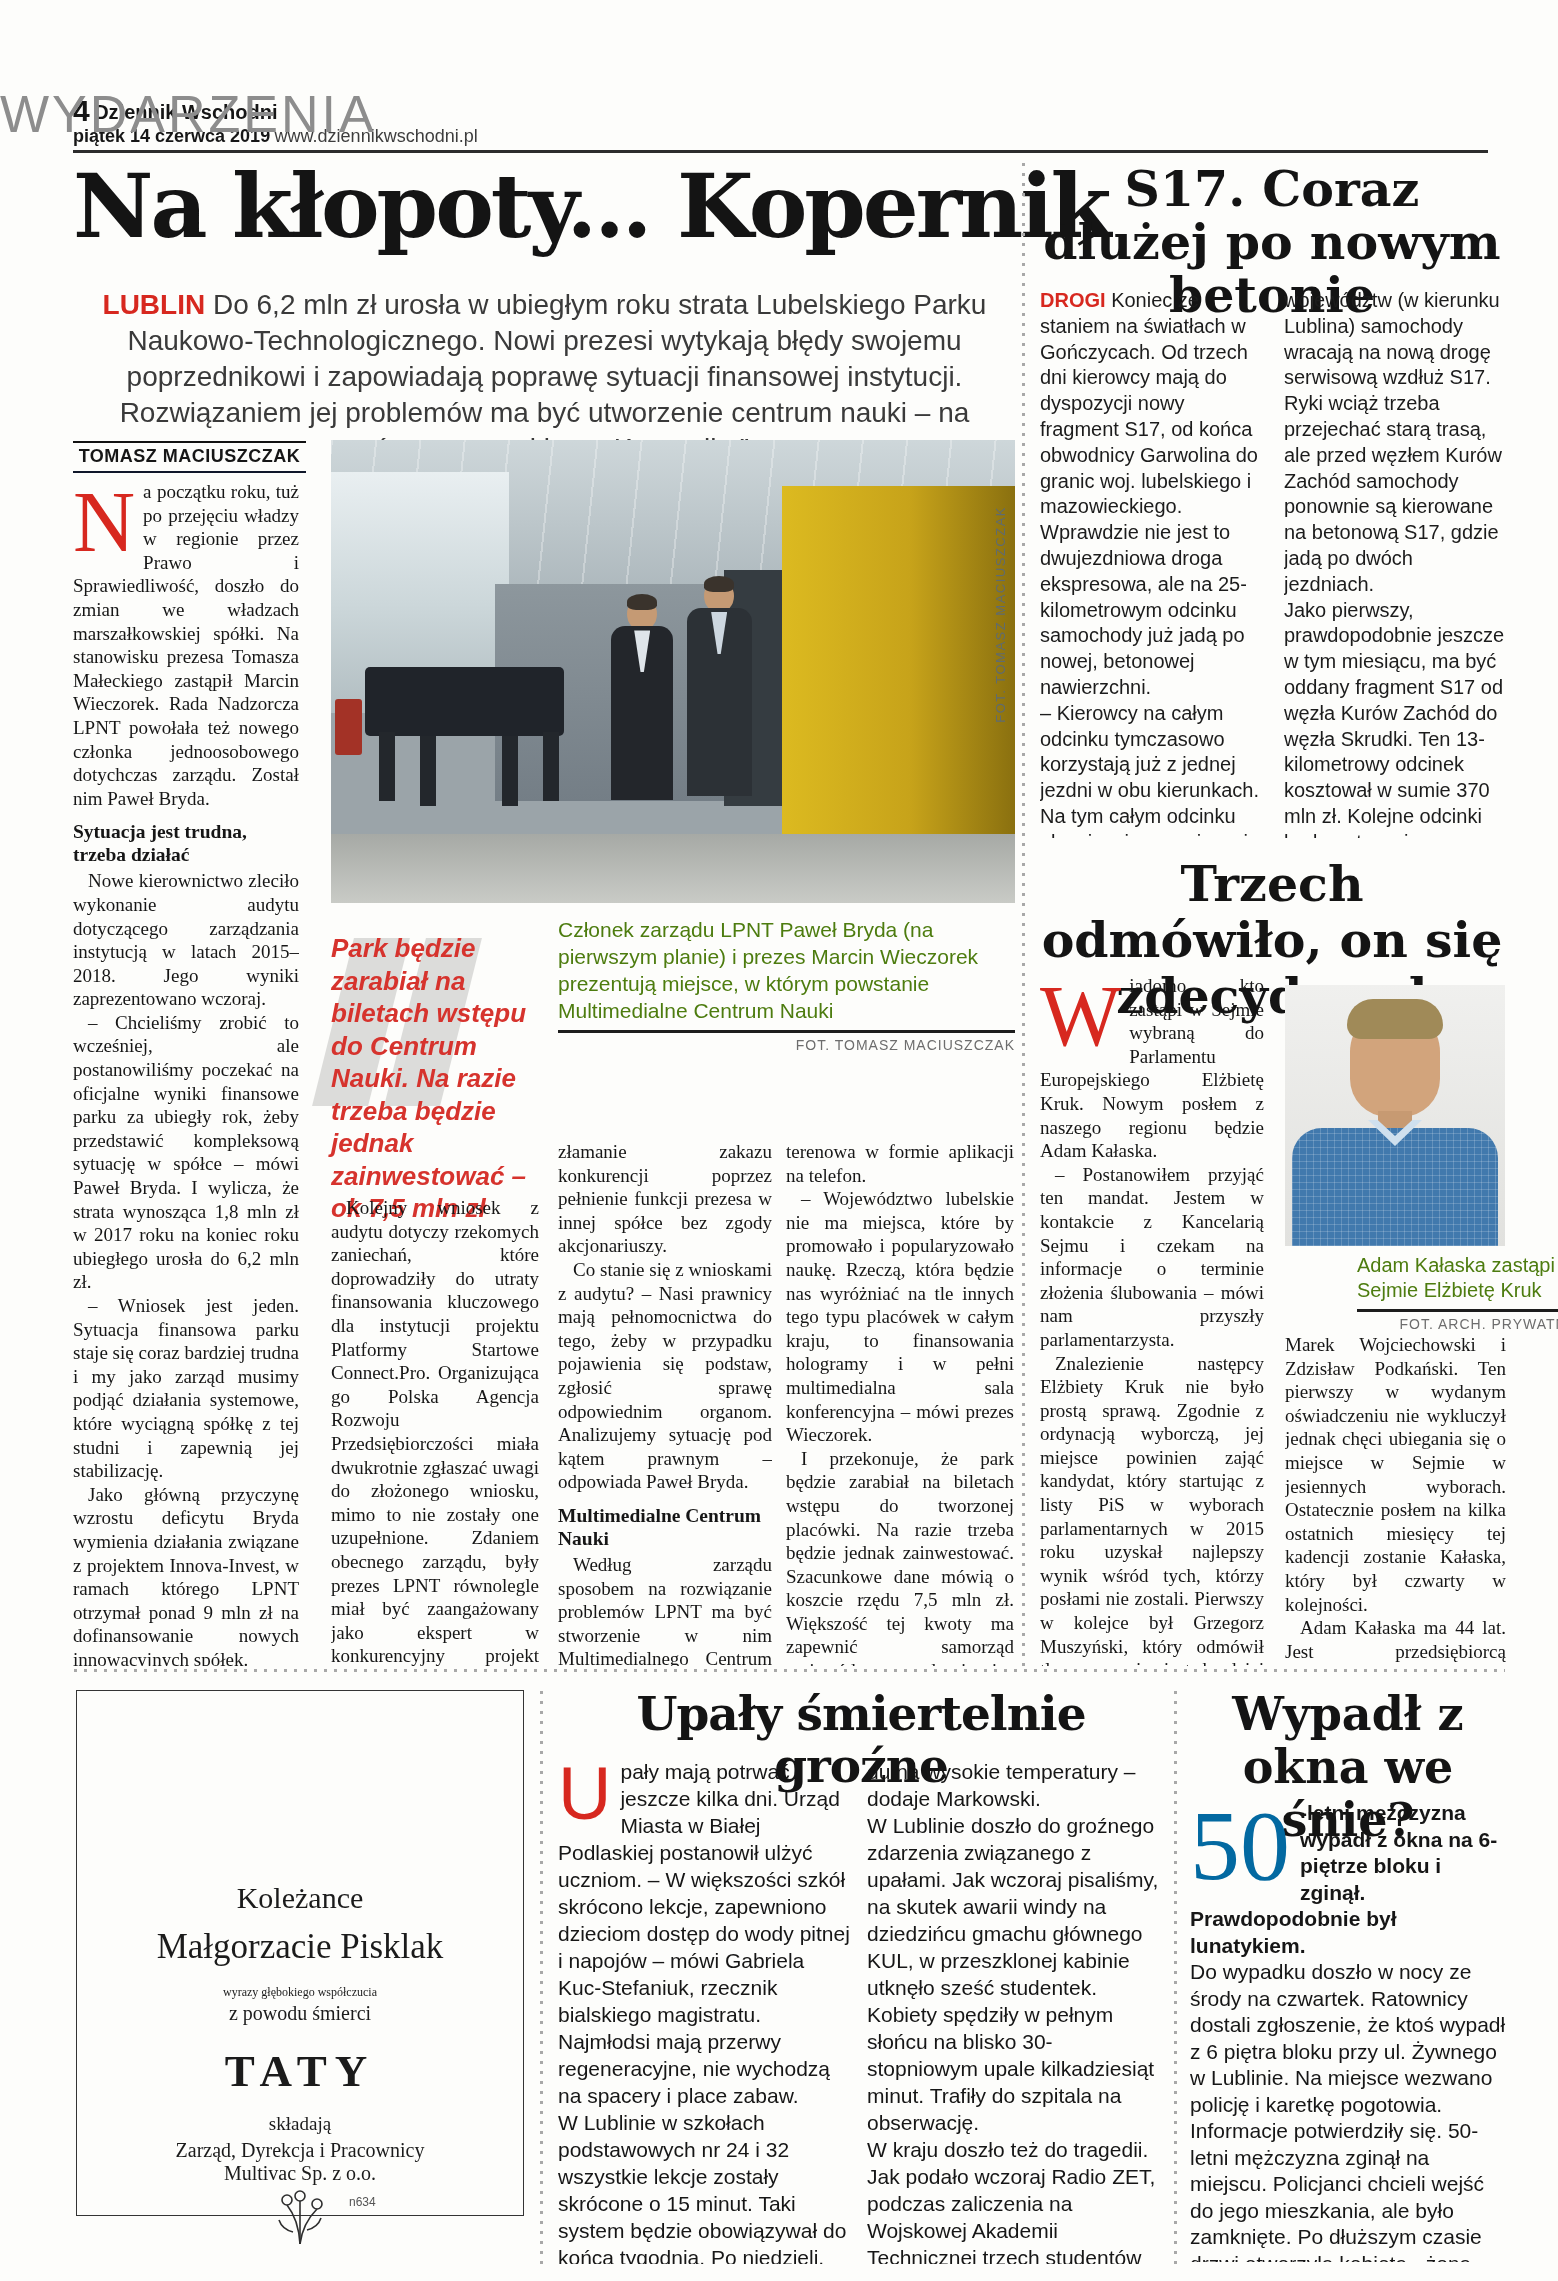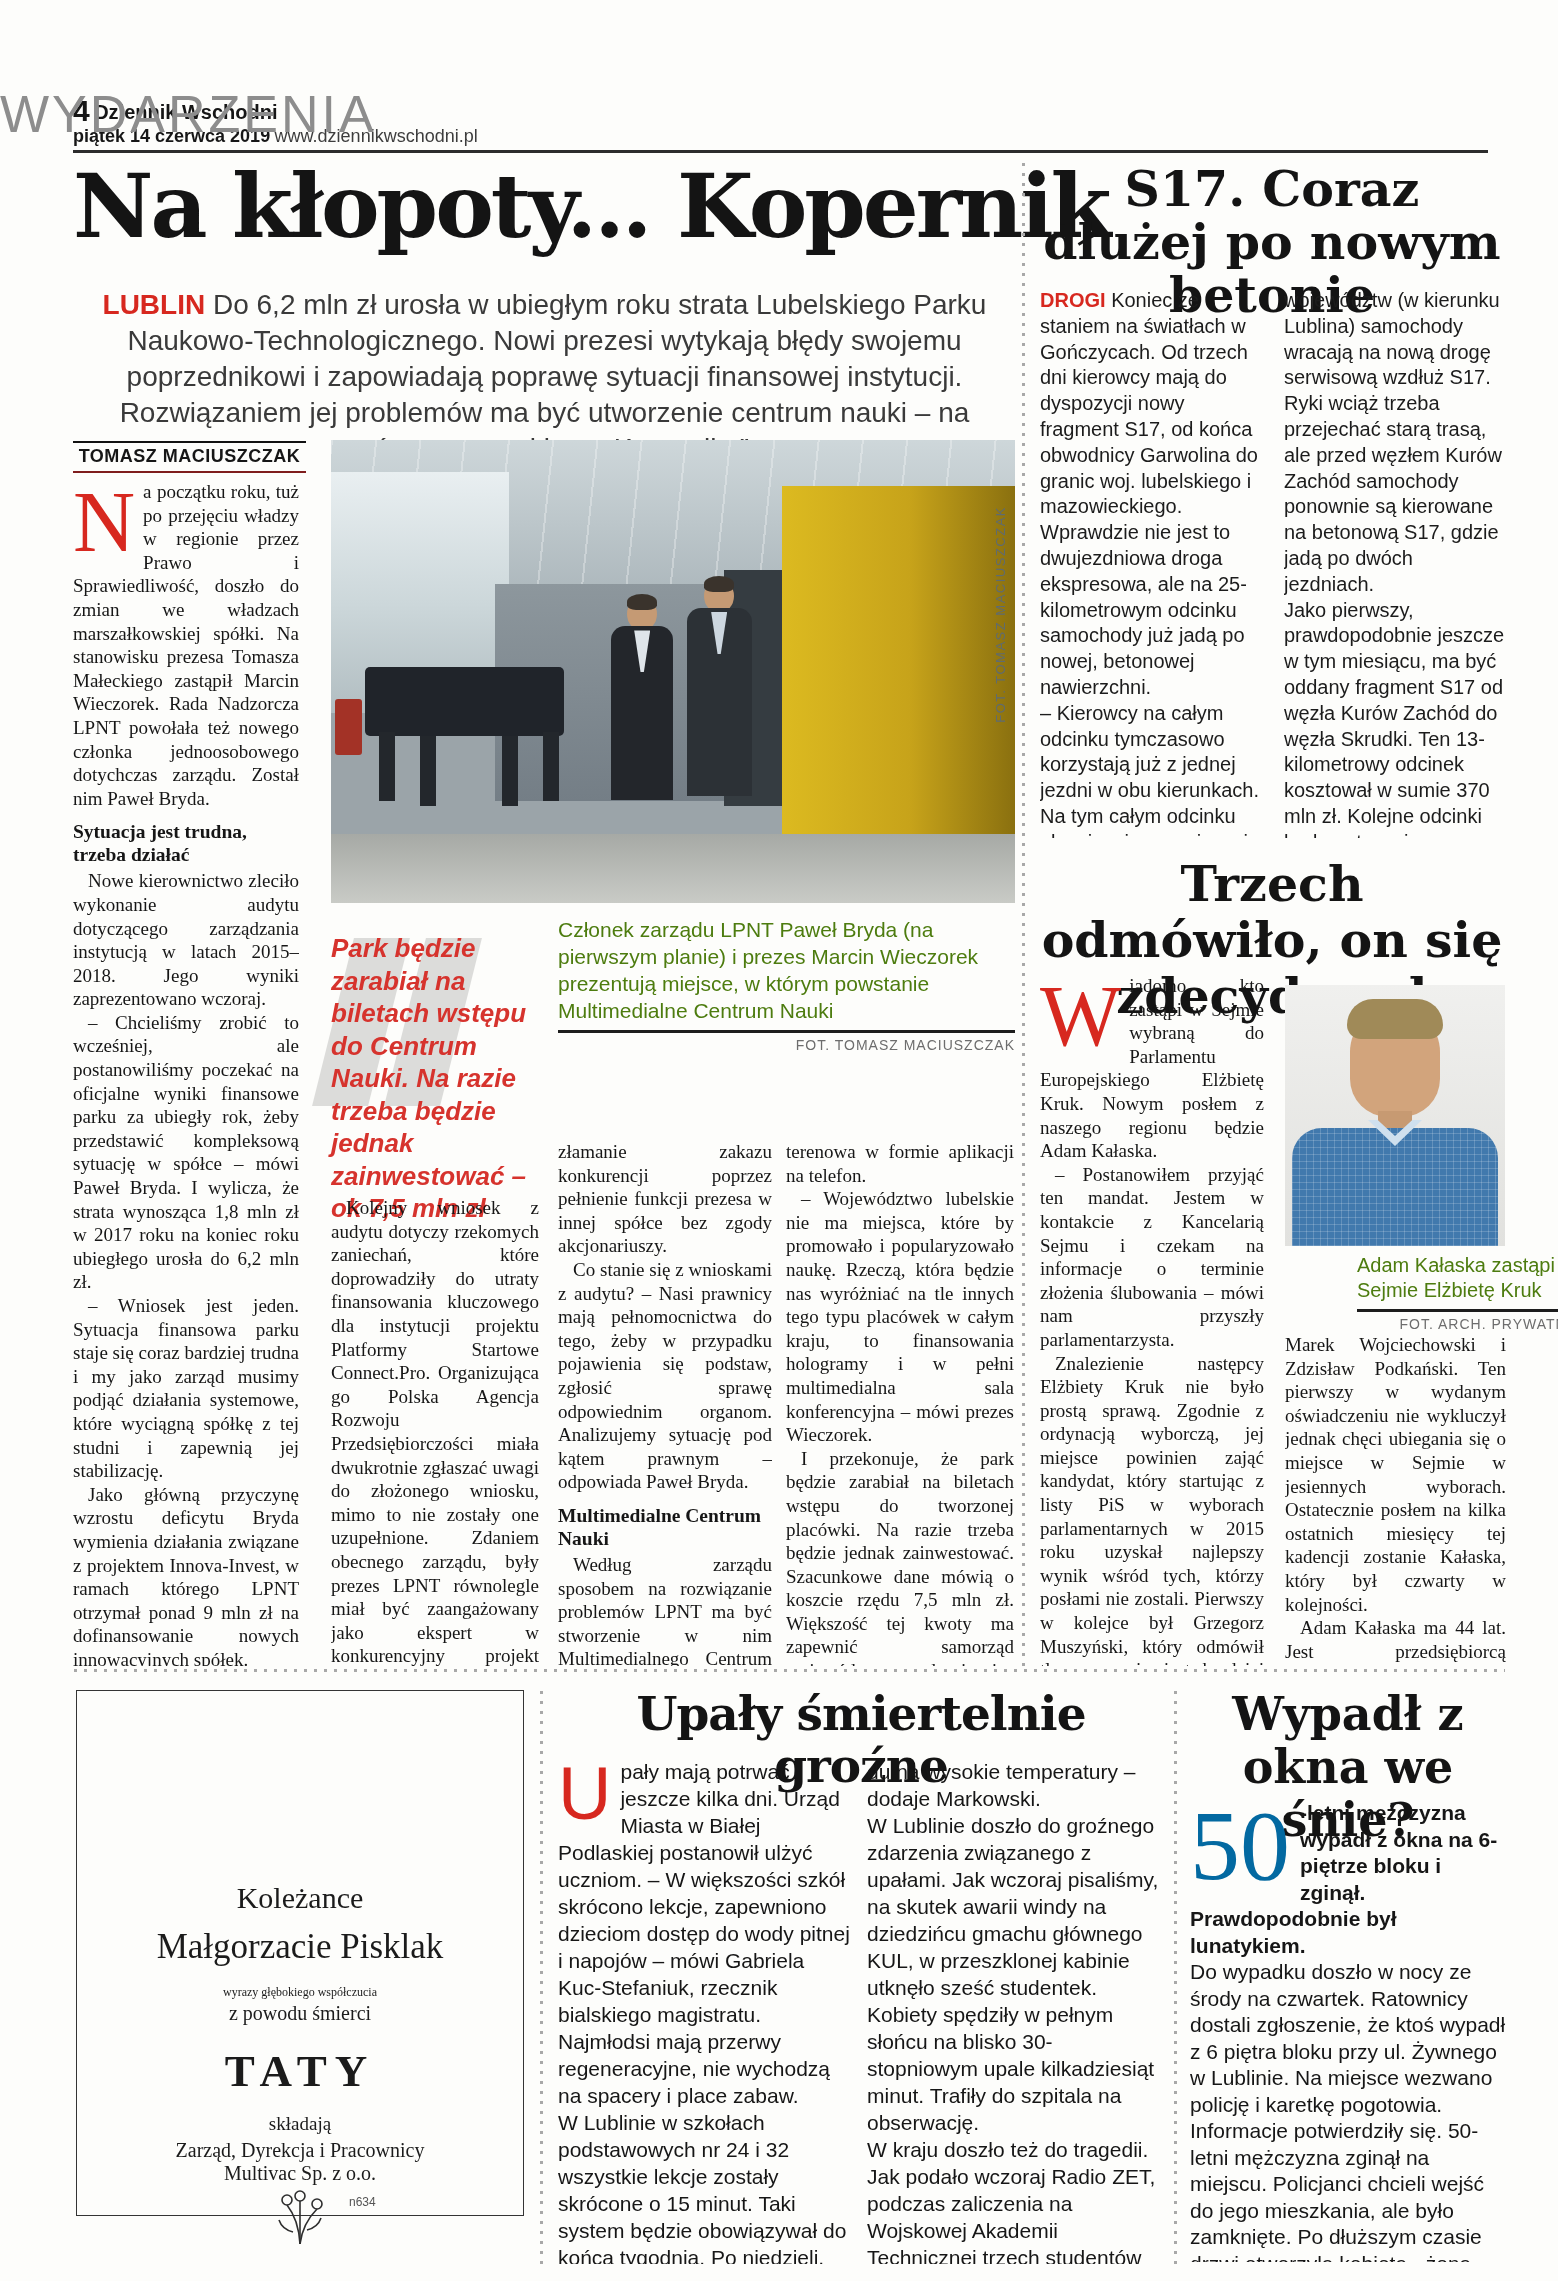--- a/index.html
+++ b/index.html
@@ -17,21 +17,21 @@
                  font-size:52px;color:#8d8d8d;letter-spacing:3px;}
   .rule-top{left:73px;top:150px;width:1415px;height:3px;background:#2c2c2c;}
 
   
   .serif-head{font-family:"DejaVu Serif","Liberation Serif",serif;font-weight:700;color:#141414;
               text-align:center;margin:0;}
   .main-headline{left:73px;top:158px;width:942px;font-size:88px;line-height:96px;letter-spacing:-3px;white-space:nowrap;}
   .lead{left:92px;top:287px;width:905px;text-align:center;font-family:"Liberation Sans",sans-serif;
         font-size:28px;line-height:36px;color:#3a3a3a;margin:0;}
   .lead .tag{color:#d7281f;font-weight:700;}
-  .byline{left:73px;top:441px;width:233px;border-top:2px solid #111;border-bottom:2px solid #7f1d1d;
+  .byline{left:73px;top:441px;width:233px;border-top:2px solid #111;border-bottom:2px solid #0f172a;
           padding:3px 0 4px;text-align:center;font-family:"Liberation Sans",sans-serif;
           font-size:18px;font-weight:700;letter-spacing:.5px;}
 
   
   .col{overflow:hidden;}
   .serif-col{font-size:19px;line-height:23.6px;text-align:justify;}
   .serif-col p{margin:0;text-indent:15px;}
   .serif-col p.first{text-indent:0;}
   .serif-col .flush-first p:first-child{text-indent:0;}
   .serif-col h4{margin:10px 0 3px;font-size:19.5px;line-height:23px;text-align:left;text-indent:0;}

